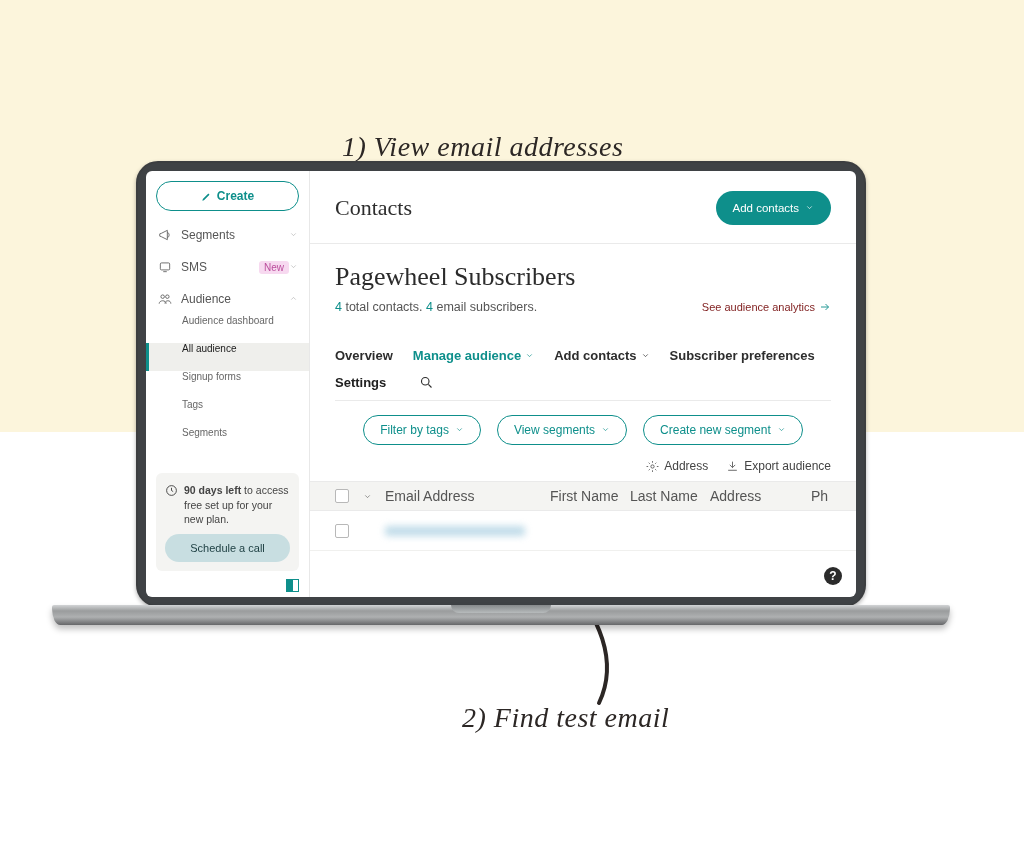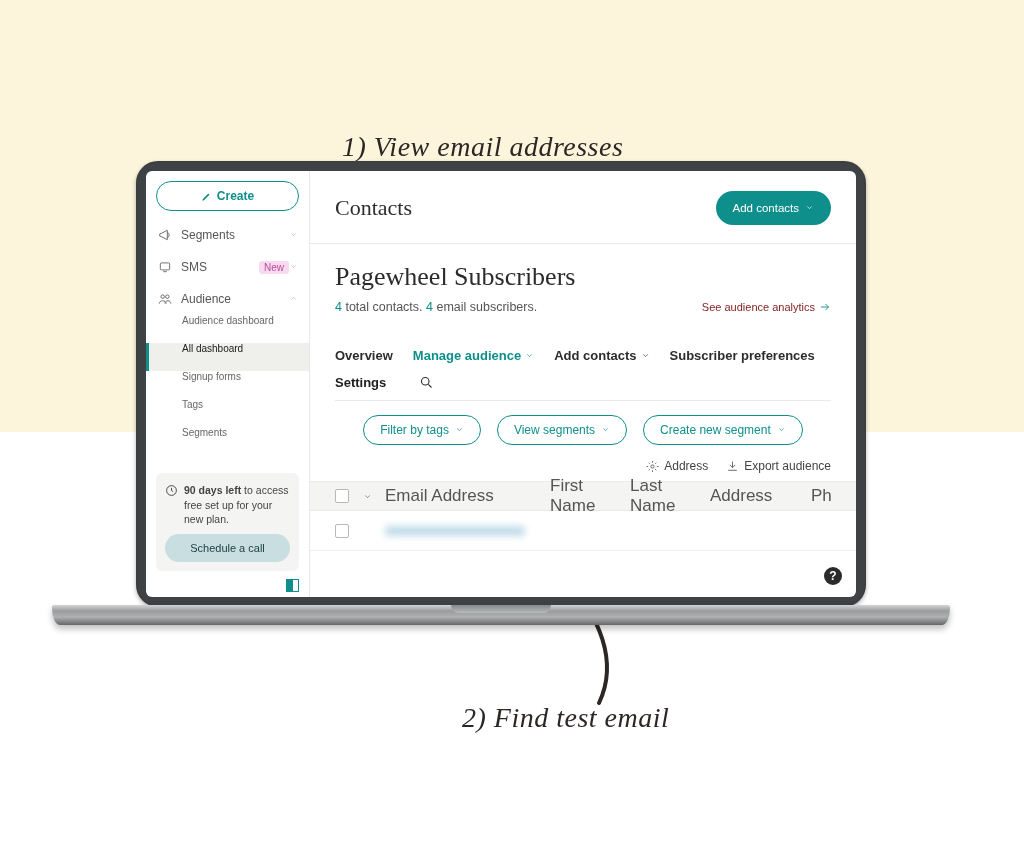--- a/index.html
+++ b/index.html
@@ -74,21 +74,21 @@
   .divider { height:1px; background:#eaeaea; margin:0 25px 10px; }
 
   .pill-row { display:flex; gap:16px; justify-content:center; padding:4px 25px 12px; }
   .pill { border:1.5px solid #0e8f8b; color:#0e8f8b; border-radius:16px; height:30px; padding:0 16px; display:flex; align-items:center; font-size:12px; font-weight:500; gap:6px; }
   .pill .chev svg { stroke:#0e8f8b; }
 
   .toolbar-right { display:flex; justify-content:flex-end; gap:18px; padding:2px 25px 8px; font-size:12px; color:#444; font-weight:500; }
   .toolbar-right .itm { display:flex; align-items:center; gap:5px; }
   .toolbar-right svg { width:13px; height:13px; stroke:#555; stroke-width:1.6; fill:none; }
 
-  .table-head { display:flex; align-items:center; background:#f4f4f2; border-top:1px solid #eaeaea; border-bottom:1px solid #eaeaea; height:30px; padding:0 25px; font-size:17px; color:#555; gap:0; }
+  .table-head { display:flex; align-items:center; background:#f4f4f2; border-top:1px solid #eaeaea; border-bottom:1px solid #eaeaea; height:30px; padding:0 25px; font-size:14px; color:#555; gap:0; }
   .th-check { width:28px; display:flex; align-items:center; }
   .chkbox { width:14px; height:14px; border:1.3px solid #b8b8b8; border-radius:2px; background:#fff; }
   .th-caret { width:22px; display:flex; align-items:center; }
   .th-caret svg { width:9px; height:9px; stroke:#555; stroke-width:1.6; fill:none; }
   .th-email { width:165px; }
   .th-fn { width:80px; }
   .th-ln { width:80px; }
   .th-addr { flex:1; }
   .th-ph { width:20px; }
 
@@ -174,21 +174,21 @@
             <span class="txt">Audience</span>
             <span class="chev"><svg viewBox="0 0 24 24">
                   <polyline points="6 15 12 9 18 15"></polyline>
                 </svg></span>
           </div>
 
           <div class="sub-item">
               <span>Audience dashboard</span>
             </div>
           <div class="sub-item active">
-              <span>All dashboard</span>
+              <span>All audience</span>
             </div>
           <div class="sub-item">
               <span>Signup forms</span>
             </div>
           <div class="sub-item">
               <span>Tags</span>
             </div>
           <div class="sub-item">
               <span>Segments</span>
             </div>

